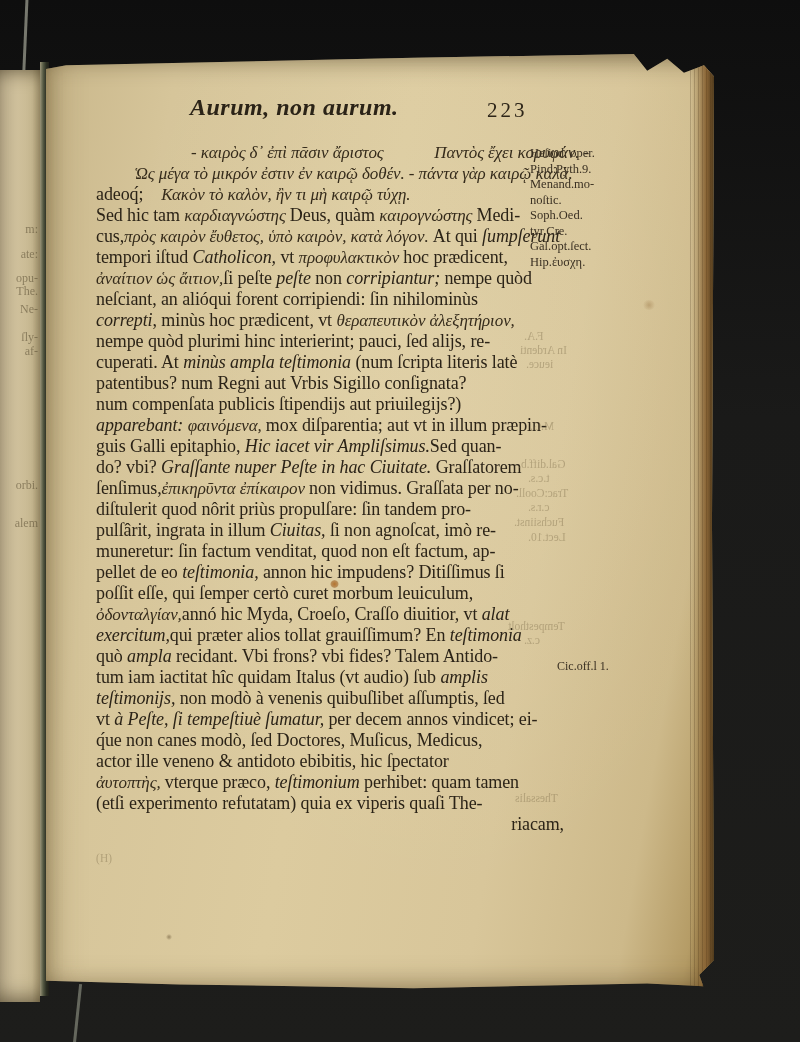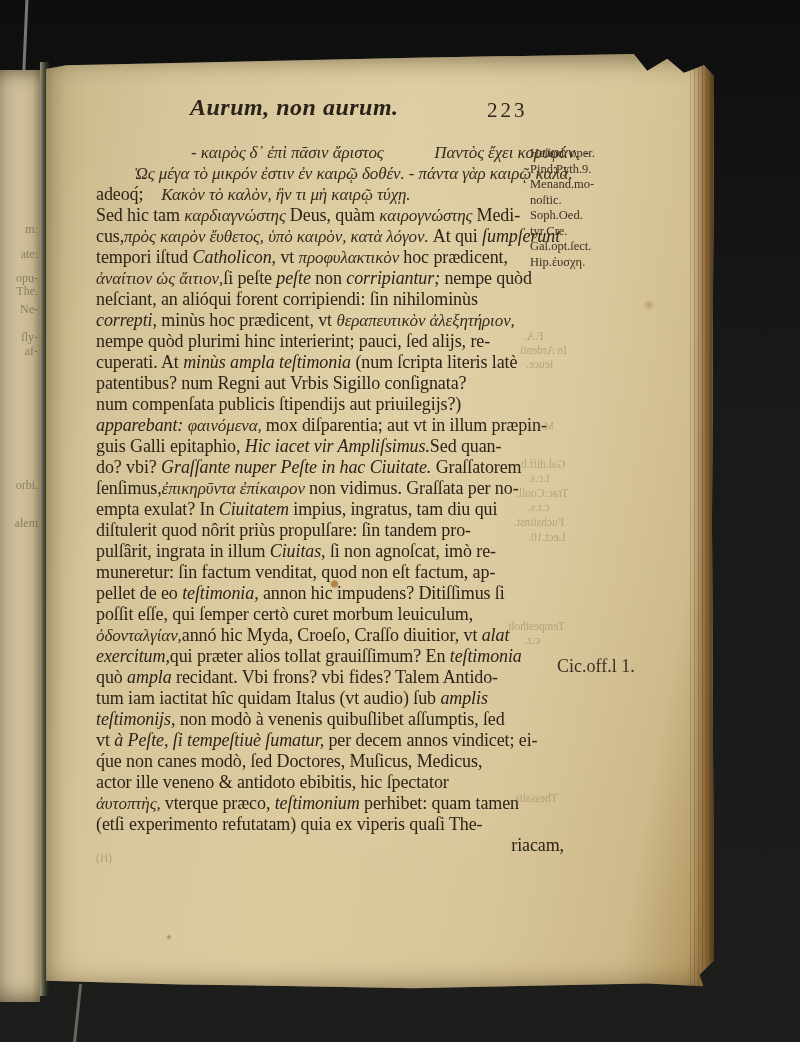--- a/index.html
+++ b/index.html
@@ -38,21 +38,21 @@
     font-size:24px;letter-spacing:.5px;color:#2b2317;}
   .page-number{position:absolute;left:441px;top:44px;font-size:21px;letter-spacing:3px;color:#2e2619;}
   .body-lines{position:absolute;left:50px;top:88px;width:468px;color:#2b2317;}
   .line{height:21px;line-height:21px;font-size:18px;white-space:nowrap;letter-spacing:-.1px;}
   .line.right{text-align:right;}
   .rom{font-family:"Liberation Serif",serif;}
   .ita{font-family:"Liberation Serif",serif;font-style:italic;}
   .grk{font-family:Liberation Serif, serif;font-style:italic;font-size:17px;color:#352b1b;}
   .margin-notes{position:absolute;left:484px;top:92px;width:110px;color:#3a3022;}
   .mnote{font-size:12.5px;line-height:15.5px;white-space:nowrap;font-family:"Liberation Serif",serif;}
-  .cic-note{position:absolute;left:511px;top:605px;font-size:18px;color:#3a3022;white-space:nowrap;}
+  .cic-note{position:absolute;left:511px;top:605px;font-size:12px;color:#3a3022;white-space:nowrap;}
   .ghost{position:absolute;color:#7a6a48;opacity:.4;font-size:11.5px;white-space:nowrap;
     transform:scaleX(-1);filter:blur(.5px);font-family:"Liberation Serif",serif;}
   .stain1{position:absolute;left:284px;top:526px;width:9px;height:8px;border-radius:50%;
     background:radial-gradient(circle,#b5742f 0%,rgba(160,100,40,.6) 55%,transparent 75%);}
   .stain2{position:absolute;left:596px;top:246px;width:14px;height:10px;border-radius:50%;
     background:radial-gradient(circle,rgba(140,100,50,.35),transparent 70%);}
   .stain3{position:absolute;left:120px;top:880px;width:6px;height:6px;border-radius:50%;
     background:radial-gradient(circle,rgba(90,70,40,.5),transparent 75%);}
 </style>
 </head>
@@ -93,21 +93,20 @@
         <div class="line"><span class="rom">neſciant, an alióqui forent corripiendi: ſin nihilominùs</span></div>
         <div class="line"><span class="ita">correpti</span><span class="rom">, minùs hoc prædicent, vt </span><span class="grk">θεραπευτικὸν ἀλεξητήριον,</span></div>
         <div class="line"><span class="rom">nempe quòd plurimi hinc interierint; pauci, ſed alijs, re-</span></div>
         <div class="line"><span class="rom">cuperati.  At </span><span class="ita">minùs ampla teſtimonia </span><span class="rom">(num ſcripta literis latè</span></div>
         <div class="line"><span class="rom">patentibus? num Regni aut Vrbis Sigillo conſignata?</span></div>
         <div class="line"><span class="rom">num compenſata publicis ſtipendijs aut priuilegijs?)</span></div>
         <div class="line"><span class="ita">apparebant: </span><span class="grk">φαινόμενα, </span><span class="rom">mox diſparentia; aut vt in illum præpin-</span></div>
         <div class="line"><span class="rom">guis Galli epitaphio, </span><span class="ita">Hic iacet vir Ampliſsimus.</span><span class="rom">Sed quan-</span></div>
         <div class="line"><span class="rom">do? vbi? </span><span class="ita">Graſſante nuper Peſte in hac Ciuitate. </span><span class="rom">Graſſatorem</span></div>
         <div class="line"><span class="rom">ſenſimus,</span><span class="grk">ἐπικηρῦντα ἐπίκαιρον </span><span class="rom">non vidimus. Graſſata per no-</span></div>
-        <div class="line"><span class="rom">empta exulat? In </span><span class="ita">Ciuitatem </span><span class="rom">impius, ingratus, tam diu qui</span></div>
         <div class="line"><span class="rom">diſtulerit quod nôrit priùs propulſare: ſin tandem pro-</span></div>
         <div class="line"><span class="rom">pulſârit, ingrata in illum </span><span class="ita">Ciuitas, </span><span class="rom">ſi non agnoſcat, imò re-</span></div>
         <div class="line"><span class="rom">muneretur: ſin factum venditat, quod non eſt factum, ap-</span></div>
         <div class="line"><span class="rom">pellet de eo </span><span class="ita">teſtimonia, </span><span class="rom">annon hic impudens? Ditiſſimus ſi</span></div>
         <div class="line"><span class="rom">poſſit eſſe, qui ſemper certò curet morbum leuiculum,</span></div>
         <div class="line"><span class="grk">ὀδονταλγίαν,</span><span class="rom">annó hic Myda, Croeſo, Craſſo diuitior, vt </span><span class="ita">alat</span></div>
         <div class="line"><span class="ita">exercitum,</span><span class="rom">qui præter alios tollat grauiſſimum? En </span><span class="ita">teſtimonia</span></div>
         <div class="line"><span class="rom">quò </span><span class="ita">ampla </span><span class="rom">recidant. Vbi frons? vbi fides? Talem Antido-</span></div>
         <div class="line"><span class="rom">tum iam iactitat hîc quidam Italus (vt audio) ſub </span><span class="ita">amplis</span></div>
         <div class="line"><span class="ita">teſtimonijs, </span><span class="rom">non modò à venenis quibuſlibet aſſumptis, ſed</span></div>

